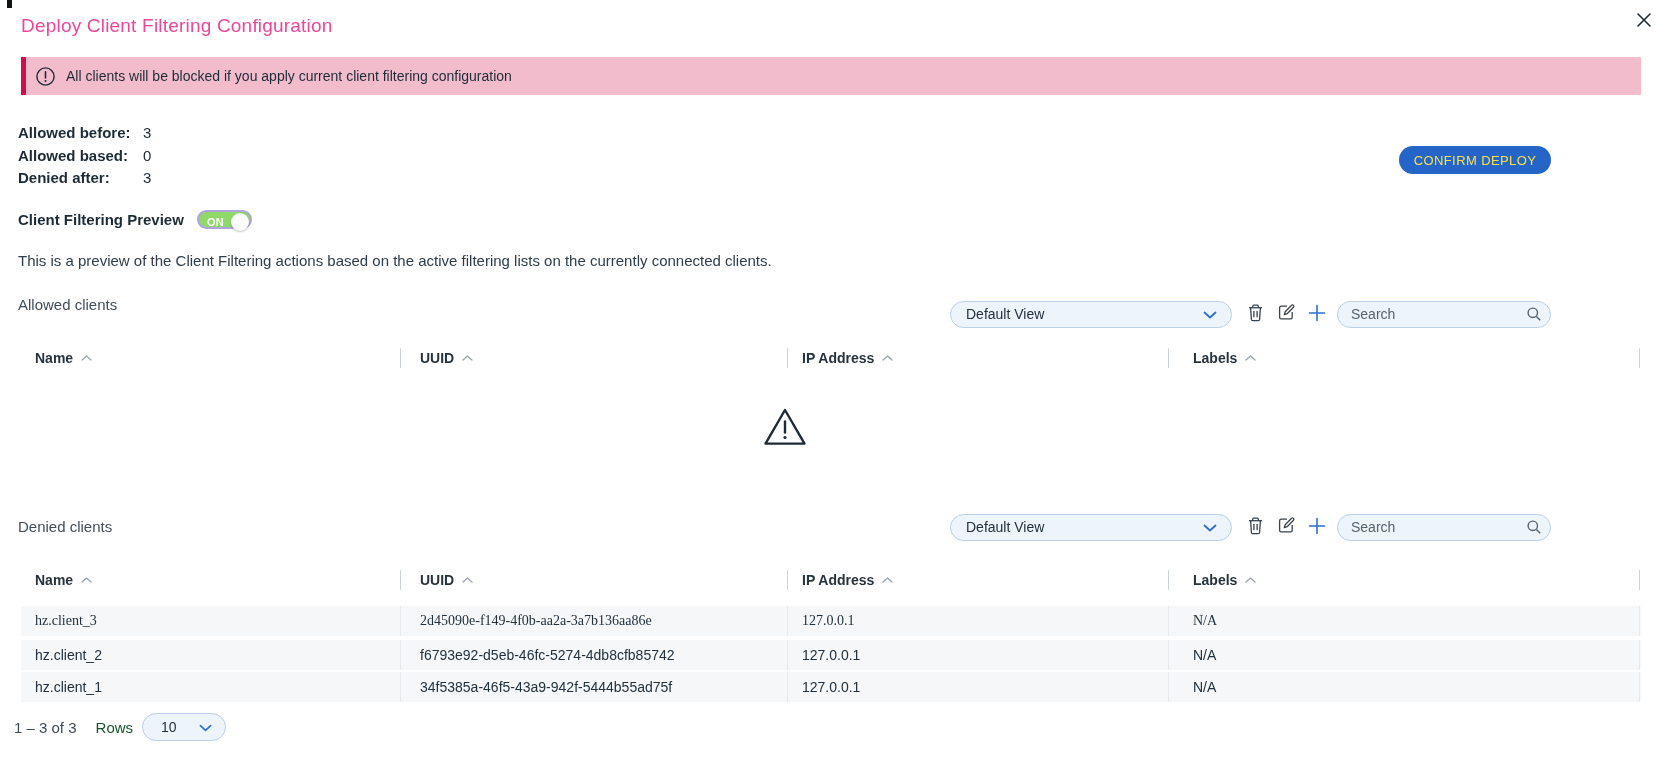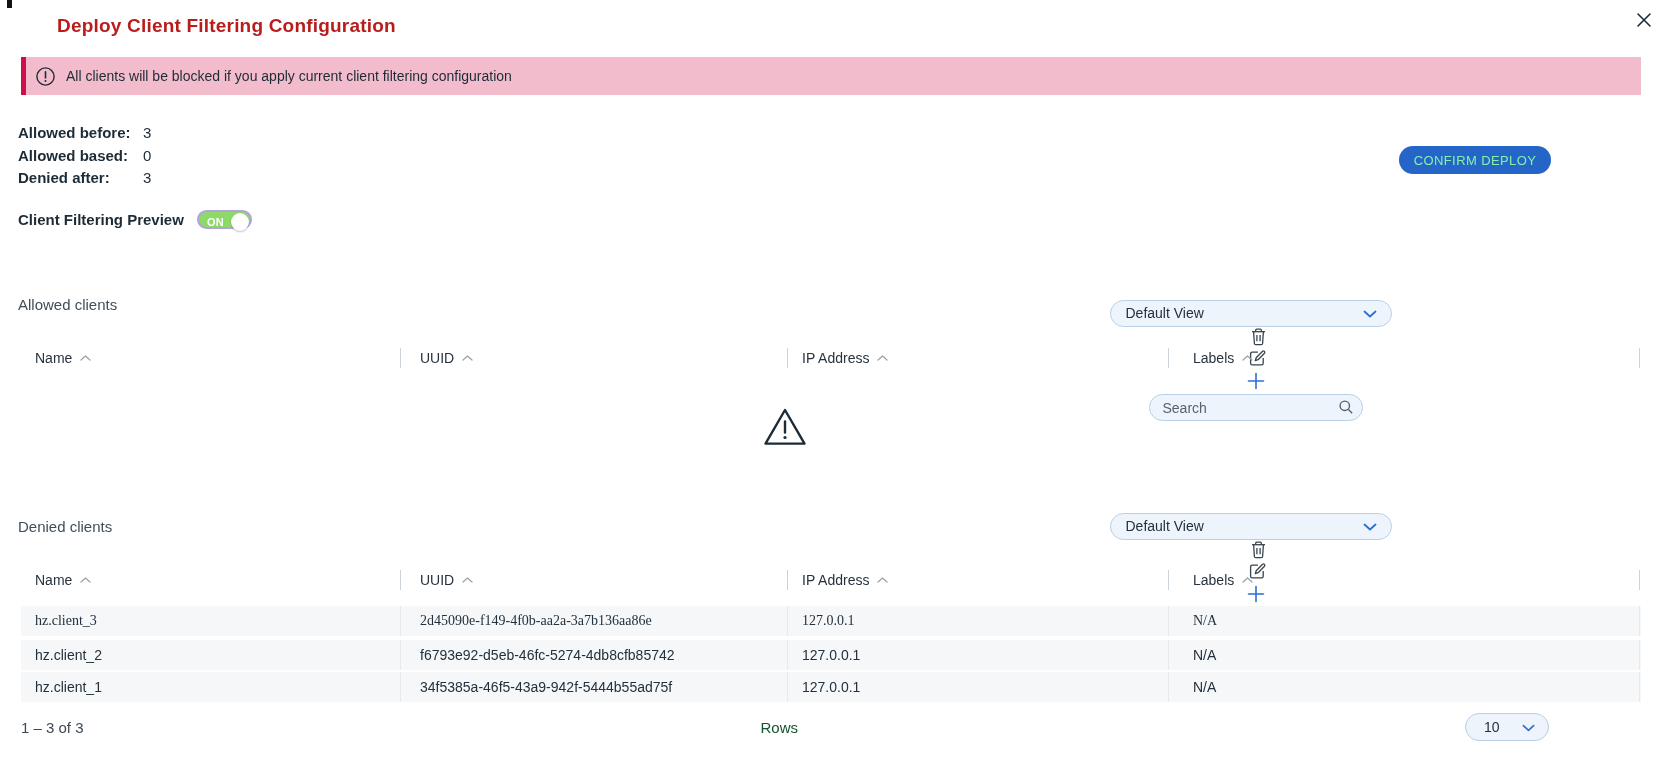--- a/index.html
+++ b/index.html
@@ -2,79 +2,79 @@
 <html><head>
 <meta charset="utf-8">
 <style>
   * { margin:0; padding:0; box-sizing:border-box; }
   html,body { background:#fff; }
   body { font-family:"Liberation Sans", sans-serif; color:#22313d; }
   #app { position:relative; width:1658px; height:762px; background:#fff; overflow:hidden; }
 
   .artifact { position:absolute; left:7px; top:0; width:5px; height:8px; background:#101417; }
 
-  .title { position:absolute; left:21px; top:14px; font-size:19px; line-height:24px; color:#b91c1c; letter-spacing:.2px; font-weight:700;margin-left:36px; }
+  .title { position:absolute; left:21px; top:14px; font-size:19px; line-height:24px; color:#ec4899; letter-spacing:.2px; font-weight:400; }
   .close-btn { position:absolute; left:1632px; top:9px; width:24px; height:24px; background:none; border:none; cursor:pointer; padding:0; }
 
   .banner { position:absolute; left:21px; top:57px; width:1620px; height:38px; background:#f2bccd; border-left:5px solid #cf0e4e; display:flex; align-items:center; padding-left:9px; }
   .banner .b-icon { display:inline-flex; margin-right:10px; }
   .banner .b-text { font-size:14px; color:#1d2b36; }
 
   .stats { position:absolute; left:18px; top:122px; font-size:15px; color:#1d2b36; }
   .stat-line { display:flex; height:22px; line-height:22px; margin-bottom:0.5px; }
   .stat-label { font-weight:700; width:125px; }
   .stat-value { font-weight:400; }
 
-  .confirm-btn { position:absolute; left:1399px; top:146px; width:152px; height:28px; background:#2565c7; color:#86efac; border:none; border-radius:14px; font-family:"Liberation Sans",sans-serif; font-size:13px; letter-spacing:.4px; cursor:pointer; }
+  .confirm-btn { position:absolute; left:1399px; top:146px; width:152px; height:28px; background:#2565c7; color:#fde047; border:none; border-radius:14px; font-family:"Liberation Sans",sans-serif; font-size:13px; letter-spacing:.4px; cursor:pointer; }
 
   .preview-row { position:absolute; left:18px; top:207px; height:24px; display:flex; align-items:center; }
   .preview-label { font-size:15px; font-weight:700; color:#1d2b36; margin-right:13px; }
   .toggle { position:relative; width:55px; height:19px; border:2px solid #b0a3de; border-radius:13px; background:#8ed968; cursor:pointer; }
   .toggle-text { position:absolute; left:8px; top:0; line-height:20px; font-size:11px; font-weight:700; color:#fff; letter-spacing:.3px; }
   .toggle-knob { position:absolute; right:1px; top:1px; width:18px; height:18px; border-radius:50%; background:#fff; box-shadow:0 1px 2px rgba(0,0,0,.25); }
 
   .description { position:absolute; left:18px; top:252px; font-size:15px; color:#2e3d49; }
 
   .section-label { position:absolute; left:18px; font-size:15px; color:#414e59; line-height:20px; }
   .section-label.allowed { top:295px; }
   .section-label.denied  { top:517px; }
 
-  .controls { position:absolute; left:950px; width:601px; height:28px; display:flex; align-items:center;flex-direction:column; }
+  .controls { position:absolute; left:950px; width:601px; height:28px; display:flex; align-items:center; }
   .controls.allowed { top:300px; }
   .controls.denied  { top:513px; }
   .view-select { position:relative; width:282px; height:27px; background:#eef4fb; border:1px solid #b9cfe7; border-radius:13.5px; cursor:pointer; flex:none; }
   .view-select .vs-text { position:absolute; left:15px; top:0; line-height:25px; font-size:14px; color:#22313d; }
   .view-select .vs-chev { position:absolute; right:14px; top:9px; display:flex; }
   .icon-btn { background:none; border:none; padding:0; cursor:pointer; display:flex; align-items:center; justify-content:center; height:24px; }
   .icon-btn.trash { margin-left:15px; }
   .icon-btn.edit  { margin-left:13px; }
   .icon-btn.plus  { margin-left:11px; }
   .search-box { position:relative; margin-left:10px; width:214px; height:27px; flex:none; }
   .search-box input { width:100%; height:100%; background:#eef4fb; border:1px solid #b9cfe7; border-radius:13.5px; padding:0 30px 0 13px; font-family:"Liberation Sans",sans-serif; font-size:14px; color:#22313d; outline:none; }
   .search-box input::placeholder { color:#56626e; opacity:1; }
   .search-box .s-icon { position:absolute; right:9px; top:5px; pointer-events:none; display:flex; }
 
   .thead { position:absolute; left:21px; width:1620px; height:26px; }
   .thead.allowed { top:345px; }
   .thead.denied  { top:567px; }
-  .th { position:absolute; top:0; height:26px; line-height:26px; font-size:14px; font-weight:400; color:#27323d; cursor:pointer; display:flex; align-items:center; }
+  .th { position:absolute; top:0; height:26px; line-height:26px; font-size:14px; font-weight:700; color:#27323d; cursor:pointer; display:flex; align-items:center; }
   .th .sort { margin-left:8px; display:flex; }
   .c0 { left:14px; } .c1 { left:399px; } .c2 { left:781px; } .c3 { left:1172px; }
   .hdiv { position:absolute; top:3px; width:1px; height:20px; background:#ccd3d9; }
   .d0 { left:379px; } .d1 { left:766px; } .d2 { left:1147px; } .d3 { left:1618px; }
 
   .empty-icon-wrap { position:absolute; left:21px; top:406px; width:1528px; text-align:center; }
   .empty-text { position:absolute; left:21px; top:460px; width:1528px; text-align:center; font-size:15px; color:#1d2b36; line-height:20px; }
 
   .trow { position:absolute; left:21px; width:1620px; height:30px; background:#f6f7f8; cursor:pointer; }
   .trow .cell { position:absolute; top:0; height:30px; line-height:30px; font-size:14px; color:#22313d; }
   .trow .rdiv { position:absolute; top:0; width:1px; height:30px; background:#e7eaec; }
   .r0 { top:606px;font-family:Liberation Serif, serif; } .r1 { top:640px; } .r2 { top:672px; }
 
-  .pagination { position:absolute; left:21px; top:713px; width:1528px; height:28px; display:flex; align-items:center; justify-content:space-between; }
+  .pagination { position:absolute; left:14px; top:713px; width:1528px; height:28px; display:flex; align-items:center; justify-content:flex-start; }
   .pg-range { font-size:15px; color:#3c4956; }
   .pg-rows-label { font-size:15px; color:#14532d; margin-left:19px; }
   .pg-select { position:relative; margin-left:9px; width:84px; height:28px; background:#eef4fb; border:1px solid #b9cfe7; border-radius:14px; cursor:pointer; }
   .pg-select .vs-text { position:absolute; left:18px; top:0; line-height:26px; font-size:14px; color:#22313d; }
   .pg-select .vs-chev { position:absolute; right:13px; top:10px; display:flex; }
 </style>
 </head>
 <body>
 
 <div id="app">
@@ -118,20 +118,21 @@
   <button class="confirm-btn">CONFIRM DEPLOY</button>
 
   <div class="preview-row">
     <span class="preview-label">Client Filtering Preview</span>
     <div class="toggle">
       <span class="toggle-text">ON</span>
       <span class="toggle-knob"></span>
     </div>
   </div>
 
+  <div class="description">This is a preview of the Client Filtering actions based on the active filtering lists on the currently connected clients.</div>
 
   <div class="section-label allowed">Allowed clients</div>
 
   <div class="controls allowed">
     <div class="view-select">
       <span class="vs-text">Default View</span>
       <span class="vs-chev">
         <svg width="14" height="8" viewBox="0 0 14 8">
             <path d="M1.5 1.5 L7 6.5 L12.5 1.5" stroke="#2b6fd3" stroke-width="1.8" fill="none" stroke-linecap="round" stroke-linejoin="round"></path>
           </svg>

